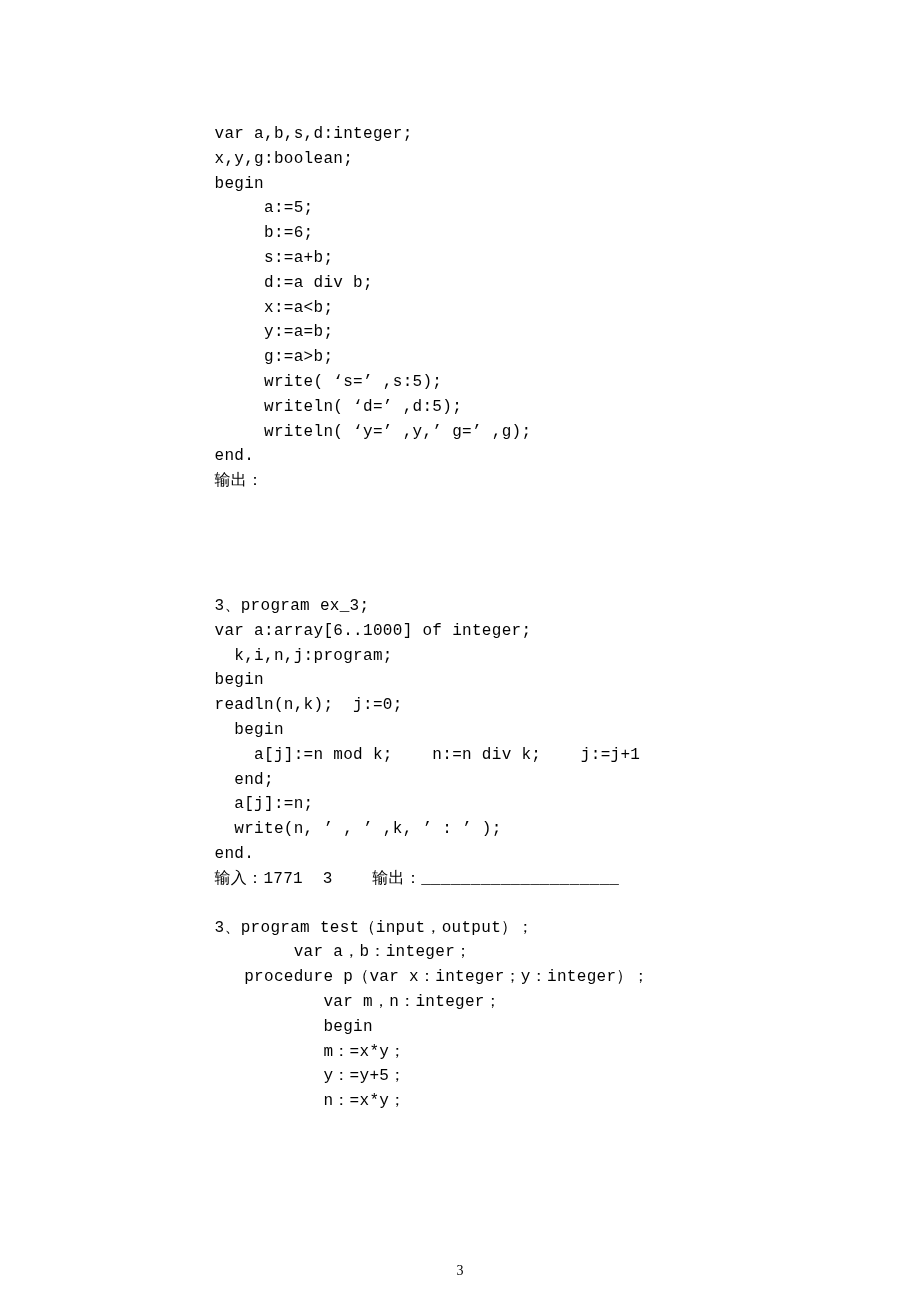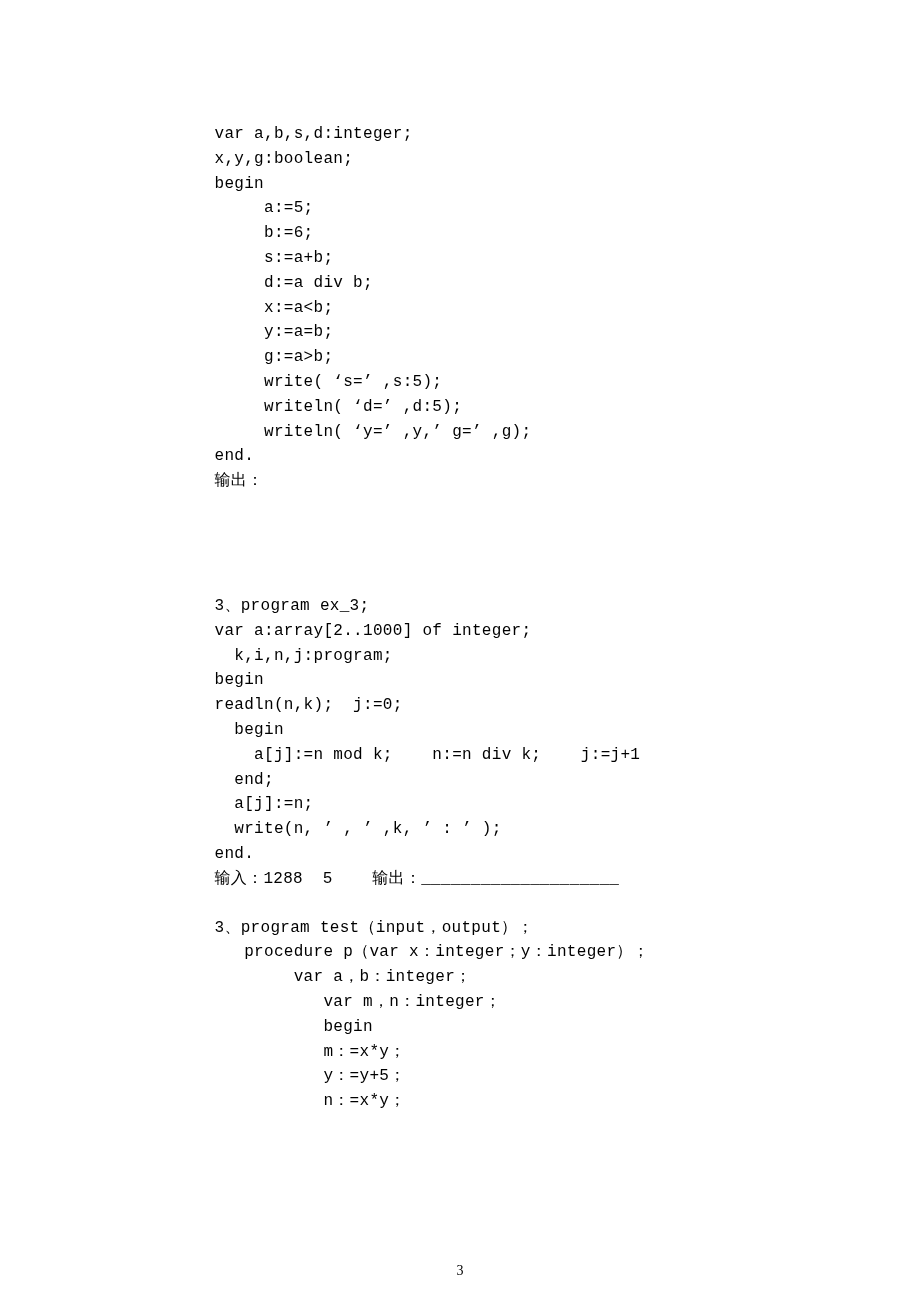--- a/index.html
+++ b/index.html
@@ -52,37 +52,37 @@
   <div class="code-line">     g:=a&gt;b;</div>
   <div class="code-line">     write( ‘s=’ ,s:5);</div>
   <div class="code-line">     writeln( ‘d=’ ,d:5);</div>
   <div class="code-line">     writeln( ‘y=’ ,y,’ g=’ ,g);</div>
   <div class="code-line">end.</div>
   <div class="code-line">输出：</div>
 
   <div style="height:100px;"></div>
 
   <div class="code-line">3、program ex_3;</div>
-  <div class="code-line">var a:array[2..1000] of integer;</div>
+  <div class="code-line">var a:array[6..1000] of integer;</div>
   <div class="code-line">  k,i,n,j:program;</div>
   <div class="code-line">begin</div>
   <div class="code-line">readln(n,k);  j:=0;</div>
   <div class="code-line">  begin</div>
   <div class="code-line">    a[j]:=n mod k;    n:=n div k;    j:=j+1</div>
   <div class="code-line">  end;</div>
   <div class="code-line">  a[j]:=n;</div>
   <div class="code-line">  write(n, ’ , ’ ,k, ’ : ’ );</div>
   <div class="code-line">end.</div>
-  <div class="code-line">输入：1288  5    输出：____________________</div>
+  <div class="code-line">输入：1771  3    输出：____________________</div>
 
   <div style="height:24px;"></div>
 
   <div class="code-line">3、program test（input，output）；</div>
+  <div class="code-line">        var a，b：integer；</div>
   <div class="code-line">   procedure p（var x：integer；y：integer）；</div>
-  <div class="code-line">        var a，b：integer；</div>
   <div class="code-line">           var m，n：integer；</div>
   <div class="code-line">           begin</div>
   <div class="code-line">           m：=x*y；</div>
   <div class="code-line">           y：=y+5；</div>
   <div class="code-line">           n：=x*y；</div>
 
   <div class="page-number">3</div>
 </div>
 
 </body></html>

